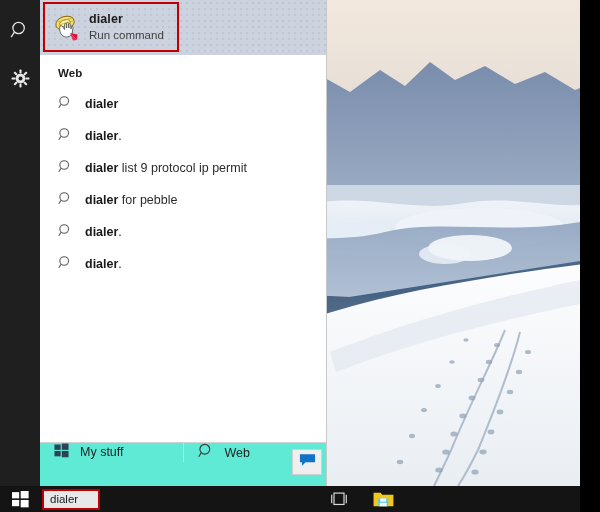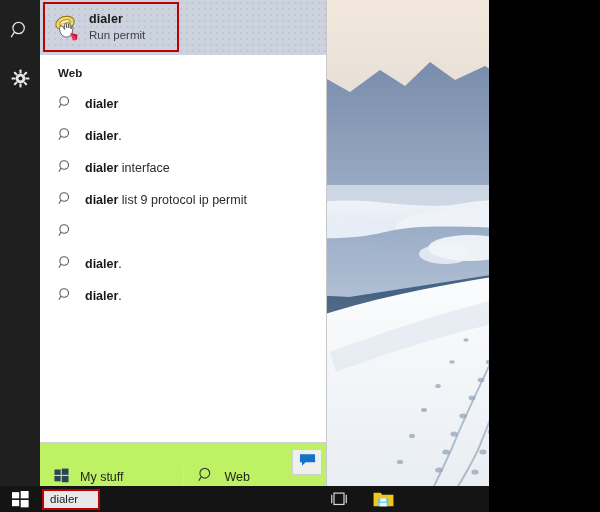--- a/index.html
+++ b/index.html
@@ -5,21 +5,21 @@
 <style>
   * { box-sizing: border-box; margin: 0; padding: 0; }
   html, body {
     width: 600px; height: 512px;
     overflow: hidden;
     font-family: "Liberation Sans", sans-serif;
     background: #000;
   }
   #screen {
     position: relative;
-    width: 489px; height: 512px;
+    width: 580px; height: 512px;
     overflow: hidden;
   }
 
   
   #wallpaper {
     position: absolute; left: 0; top: 0;
     width: 600px; height: 486px;
     overflow: hidden;
     background: #e7e2dc;
   }
@@ -105,22 +105,22 @@
   }
   .result-text b { font-weight: bold; color: #1a1a1a; }
   .result-text span.rest { font-weight: normal; color: #2b2b2b; }
 
   
   #tabbar {
     flex: 0 0 44px;
     height: 44px;
     border-top: 1px solid #d2d2d2;
     display: flex;
-    align-items: flex-end;
-    background: #bef264;
+    align-items: flex-start;
+    background: #5eead4;
     position: relative;
   }
   .tab {
     flex: 1 1 0;
     display: flex;
     align-items: center;
     gap: 11px;
     padding-left: 14px;
     font-size: 12.5px;
     color: #1f1f1f;
@@ -311,21 +311,21 @@
                      C15.3 9 13.8 9 13.7 10.3 L13.7 15 L13.2 11.2
                      C13.1 9.9 11.7 9.9 11.6 11.2 L11.6 16.5
                      L9.6 13.6 C8.8 12.5 7.4 13 7 13 Z" fill="#ffffff" stroke="#5a5a5a" stroke-width="0.9" stroke-linejoin="round"></path>
 
             <path d="M17 20 L24 27 L24.5 21.5 Z" fill="#d5143c"></path>
             <path d="M17 20 L24 27 L20 27.5 Z" fill="#ef2a53"></path>
           </svg>
         </div>
         <div class="bm-text">
           <div id="best-match-title">dialer</div>
-          <div id="best-match-sub">Run permit</div>
+          <div id="best-match-sub">Run command</div>
         </div>
       </div>
     </div>
 
     <div id="results-area">
       <div id="web-heading">Web</div>
 
       <div class="result-row">
         <span class="mag">
           <svg width="15" height="15" viewBox="0 0 16 16">
@@ -340,47 +340,39 @@
       <div class="result-row">
         <span class="mag">
           <svg width="15" height="15" viewBox="0 0 16 16">
               <circle cx="6.6" cy="6.4" r="4.6" fill="none" stroke="#5a5a5a" stroke-width="1.15"></circle>
               <line x1="3.1" y1="9.9" x2="0.9" y2="13.6" stroke="#5a5a5a" stroke-width="1.15"></line>
             </svg>
         </span>
         <span class="result-text"><b>dialer</b><span class="rest">.</span></span>
       </div>
 
-      <div class="result-row">
-        <span class="mag">
-          <svg width="15" height="15" viewBox="0 0 16 16">
-              <circle cx="6.6" cy="6.4" r="4.6" fill="none" stroke="#5a5a5a" stroke-width="1.15"></circle>
-              <line x1="3.1" y1="9.9" x2="0.9" y2="13.6" stroke="#5a5a5a" stroke-width="1.15"></line>
-            </svg>
-        </span>
-        <span class="result-text"><b>dialer</b><span class="rest"> interface</span></span>
-      </div>
 
       <div class="result-row">
         <span class="mag">
           <svg width="15" height="15" viewBox="0 0 16 16">
               <circle cx="6.6" cy="6.4" r="4.6" fill="none" stroke="#5a5a5a" stroke-width="1.15"></circle>
               <line x1="3.1" y1="9.9" x2="0.9" y2="13.6" stroke="#5a5a5a" stroke-width="1.15"></line>
             </svg>
         </span>
         <span class="result-text"><b>dialer</b><span class="rest"> list 9 protocol ip permit</span></span>
       </div>
 
       <div class="result-row">
         <span class="mag">
           <svg width="15" height="15" viewBox="0 0 16 16">
               <circle cx="6.6" cy="6.4" r="4.6" fill="none" stroke="#5a5a5a" stroke-width="1.15"></circle>
               <line x1="3.1" y1="9.9" x2="0.9" y2="13.6" stroke="#5a5a5a" stroke-width="1.15"></line>
             </svg>
         </span>
+        <span class="result-text"><b>dialer</b><span class="rest"> for pebble</span></span>
       </div>
 
       <div class="result-row">
         <span class="mag">
           <svg width="15" height="15" viewBox="0 0 16 16">
               <circle cx="6.6" cy="6.4" r="4.6" fill="none" stroke="#5a5a5a" stroke-width="1.15"></circle>
               <line x1="3.1" y1="9.9" x2="0.9" y2="13.6" stroke="#5a5a5a" stroke-width="1.15"></line>
             </svg>
         </span>
         <span class="result-text"><b>dialer</b><span class="rest">.</span></span>

